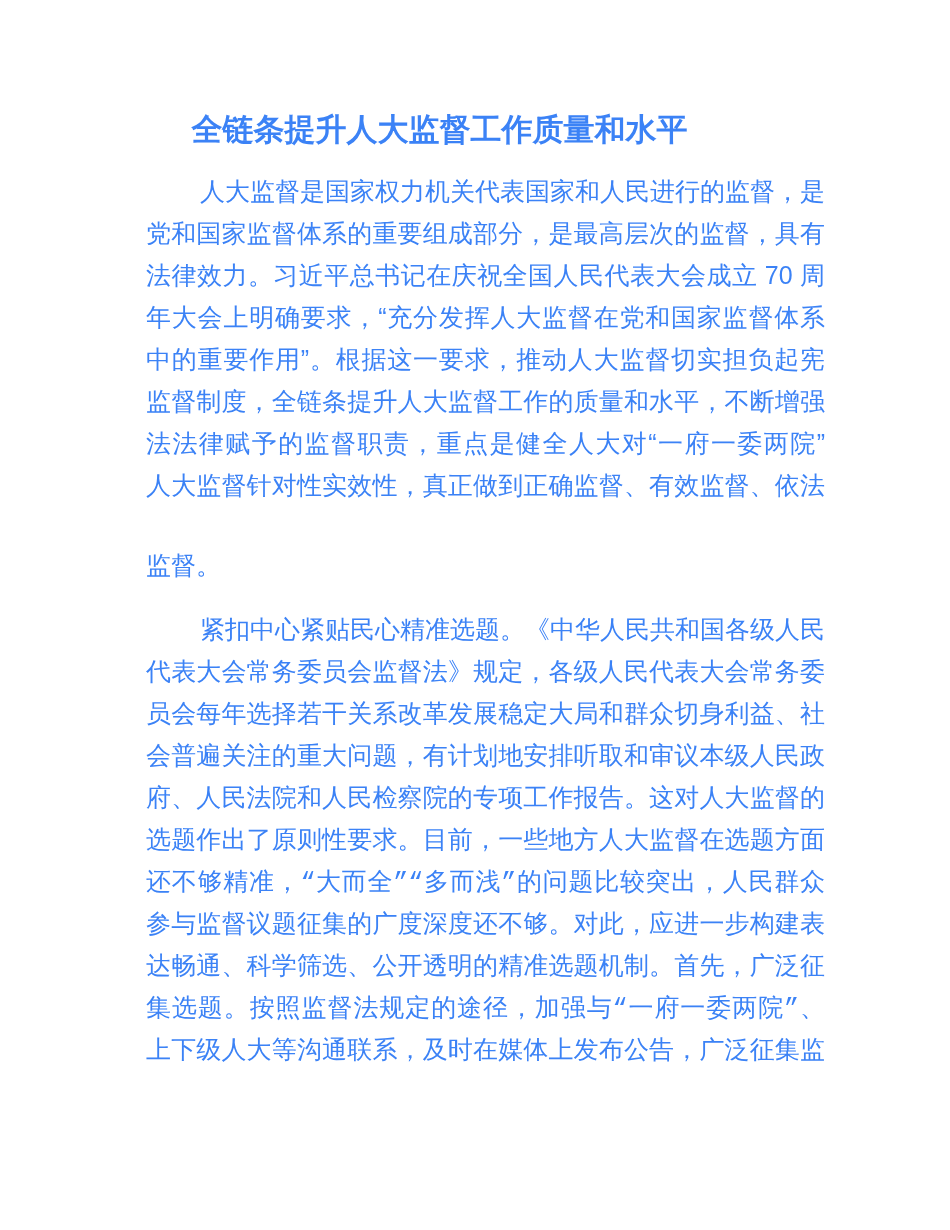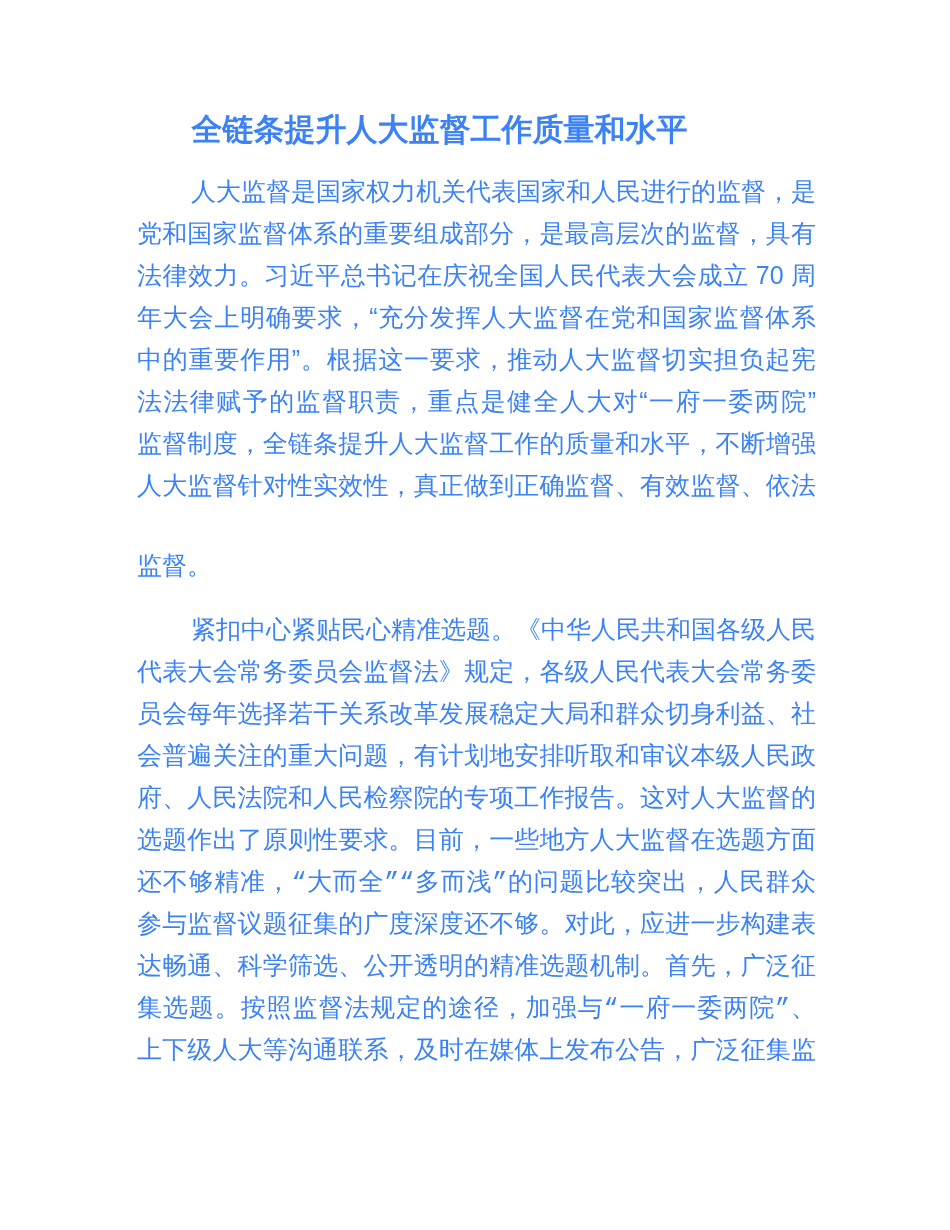--- a/index.html
+++ b/index.html
@@ -25,21 +25,21 @@
     font-size: 31px;
     font-weight: bold;
     line-height: 48px;
     text-align: center;
     white-space: nowrap;
     letter-spacing: 0;
   }
   .doc-body {
     position: absolute;
     top: 170px;
-    left: 137px;
+    left: 146px;
     width: 679px;
   }
   .paragraph { margin: 0; }
   .paragraph + .paragraph { margin-top: 25px; font-family: Liberation Mono, monospace; }
   .line {
     width: 679px;
     height: 42px;
     line-height: 42px;
     font-size: 25px;
     text-align: justify;
@@ -63,22 +63,22 @@
   <h1 class="doc-title">全链条提升人大监督工作质量和水平</h1>
 
   <div class="doc-body">
 
     <div class="paragraph">
       <div class="line indent">人大监督是国家权力机关代表国家和人民进行的监督，是</div>
       <div class="line">党和国家监督体系的重要组成部分，是最高层次的监督，具有</div>
       <div class="line">法律效力。习近平总书记在庆祝全国人民代表大会成立 70 周</div>
       <div class="line">年大会上明确要求，“充分发挥人大监督在党和国家监督体系</div>
       <div class="line">中的重要作用”。根据这一要求，推动人大监督切实担负起宪</div>
+      <div class="line">监督制度，全链条提升人大监督工作的质量和水平，不断增强</div>
       <div class="line">法法律赋予的监督职责，重点是健全人大对“一府一委两院”</div>
-      <div class="line">监督制度，全链条提升人大监督工作的质量和水平，不断增强</div>
       <div class="line">人大监督针对性实效性，真正做到正确监督、有效监督、依法</div>
       <div class="line para-end">监督。</div>
     </div>
 
     <div class="paragraph">
       <div class="line indent">紧扣中心紧贴民心精准选题。《中华人民共和国各级人民</div>
       <div class="line">代表大会常务委员会监督法》规定，各级人民代表大会常务委</div>
       <div class="line">员会每年选择若干关系改革发展稳定大局和群众切身利益、社</div>
       <div class="line">会普遍关注的重大问题，有计划地安排听取和审议本级人民政</div>
       <div class="line">府、人民法院和人民检察院的专项工作报告。这对人大监督的</div>

